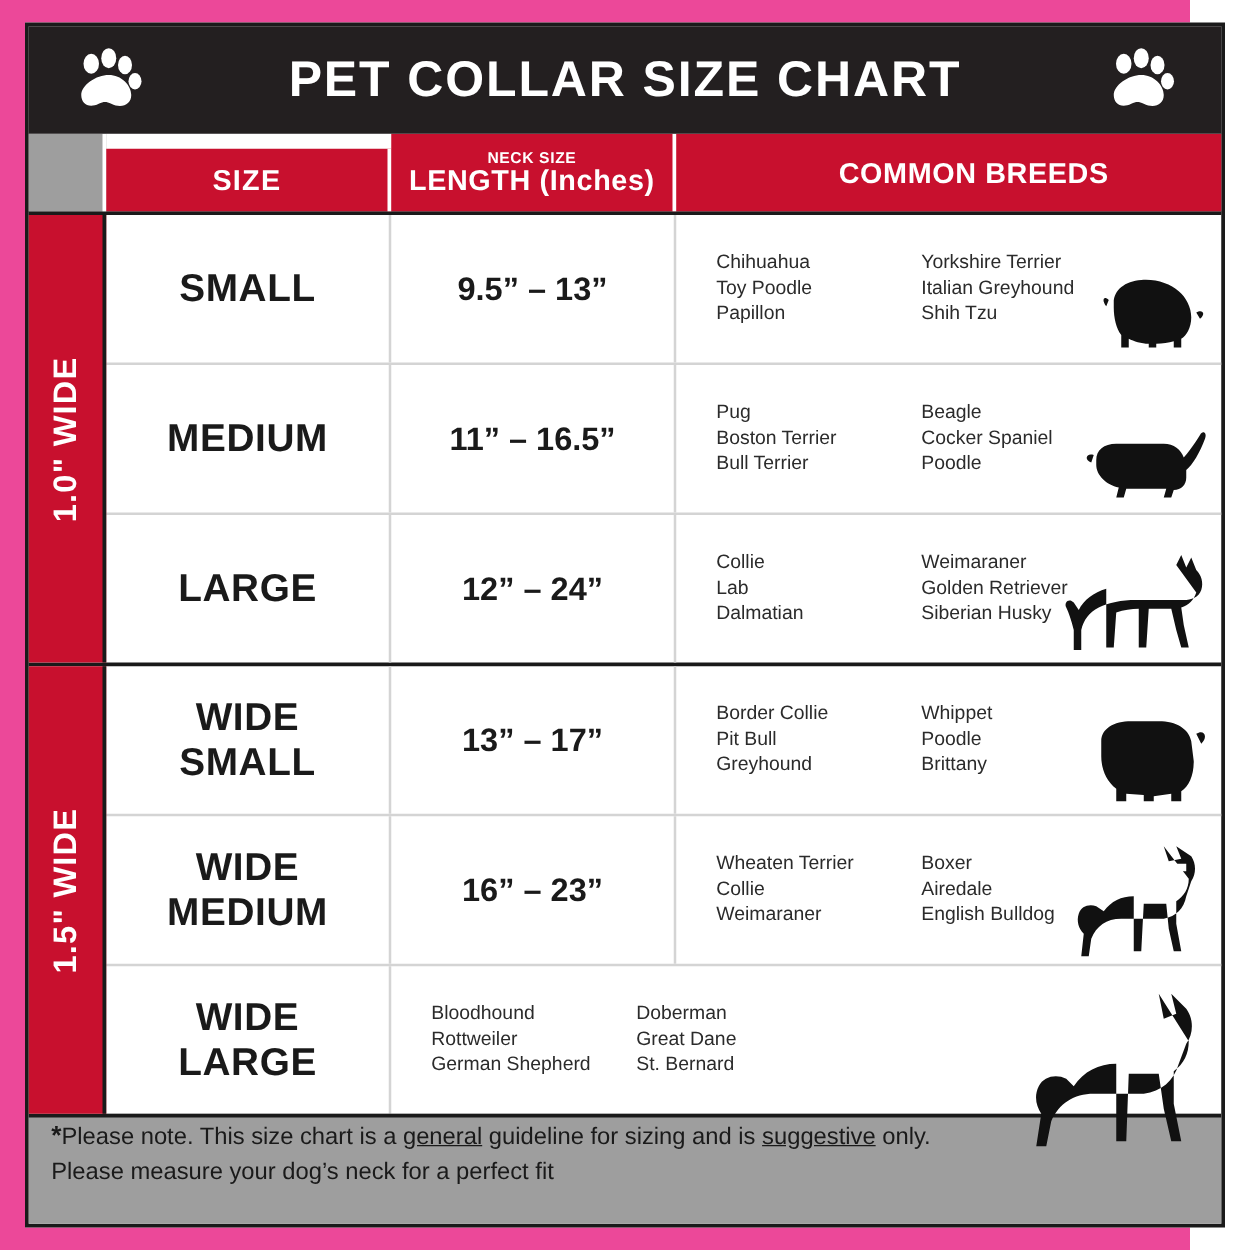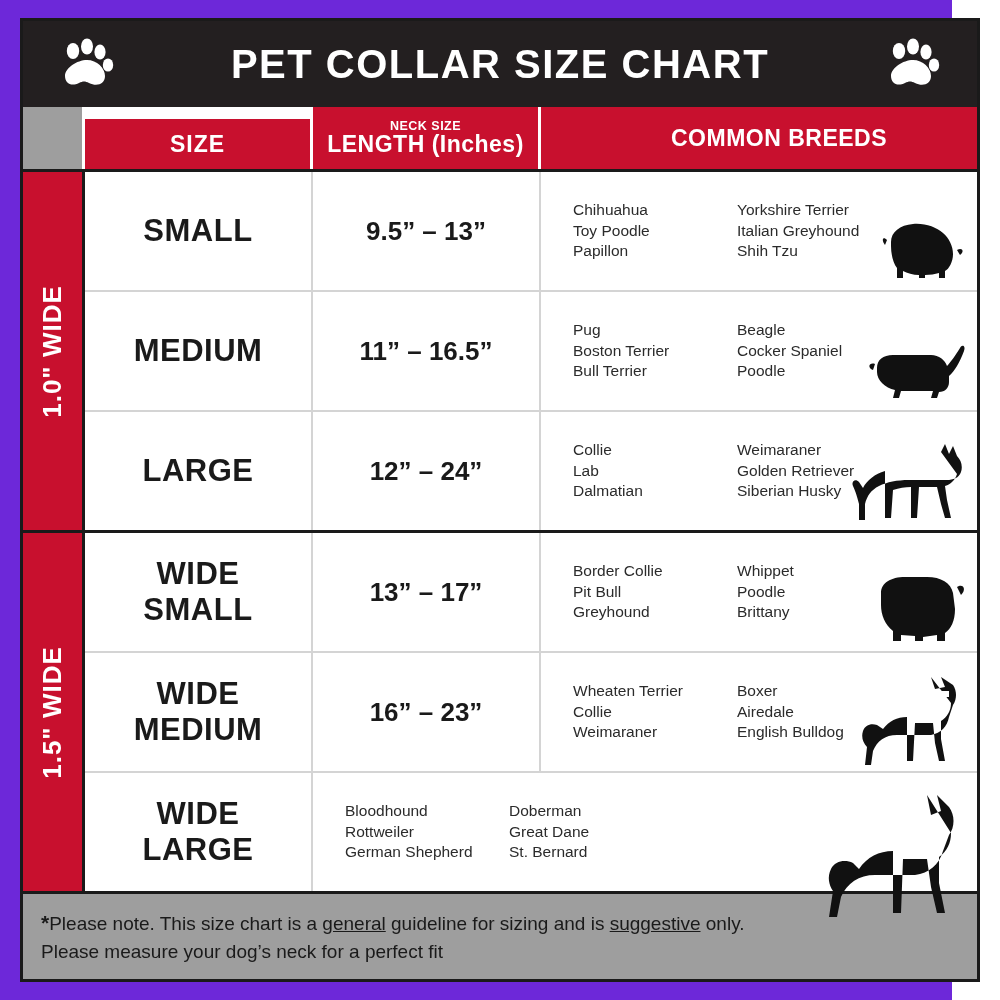--- a/index.html
+++ b/index.html
@@ -12,21 +12,21 @@
     width: 1000px;
     height: 1000px;
     overflow: hidden;
   }
 
   .chart {
     position: relative;
     width: 952px;
     height: 1000px;
     box-sizing: border-box;
-    background: #6d28d9;
+    background: #ec4899;
     padding: 18px 20px 18px 20px;
   }
 
   .frame {
     position: relative;
     width: 960px;
     height: 964px;
     border: 3px solid #1a1a1a;
     box-sizing: border-box;
     background: #ffffff;
@@ -192,21 +192,20 @@
   }
 
   
   .footer {
     background: #9e9e9e;
     flex: 0 0 88px;
     height: 88px;
     border-top: 3px solid #1a1a1a;
     display: flex;
     flex-direction: column;
-    justify-content: center;
     padding: 0 16px 0 18px;
     box-sizing: border-box;
   }
   .footer-line {
     font-size: 19px;
     color: #1a1a1a;
     line-height: 1.45;
   }
   .u { text-decoration: underline; }
   .star { font-size: 21px; font-weight: bold; }

